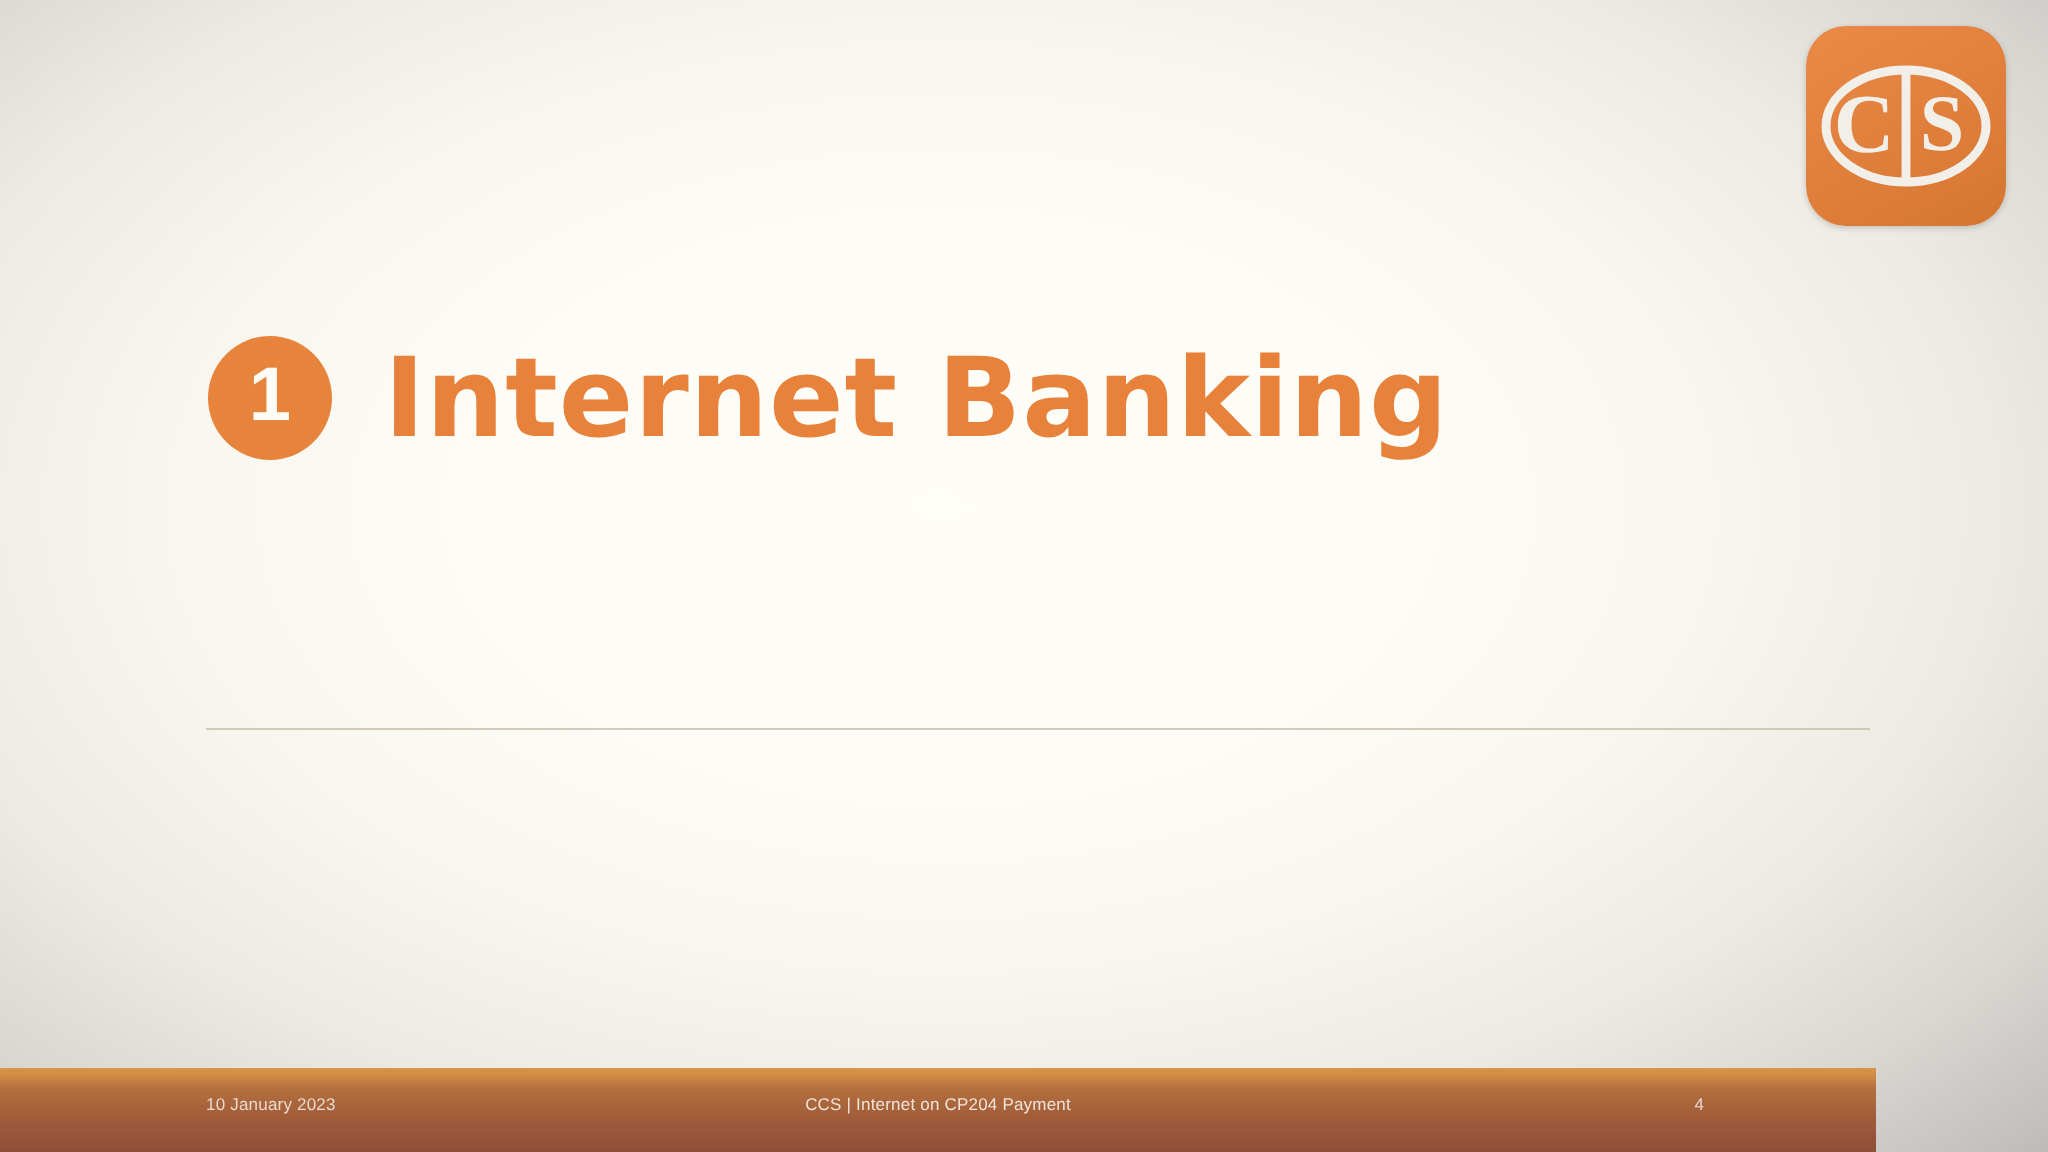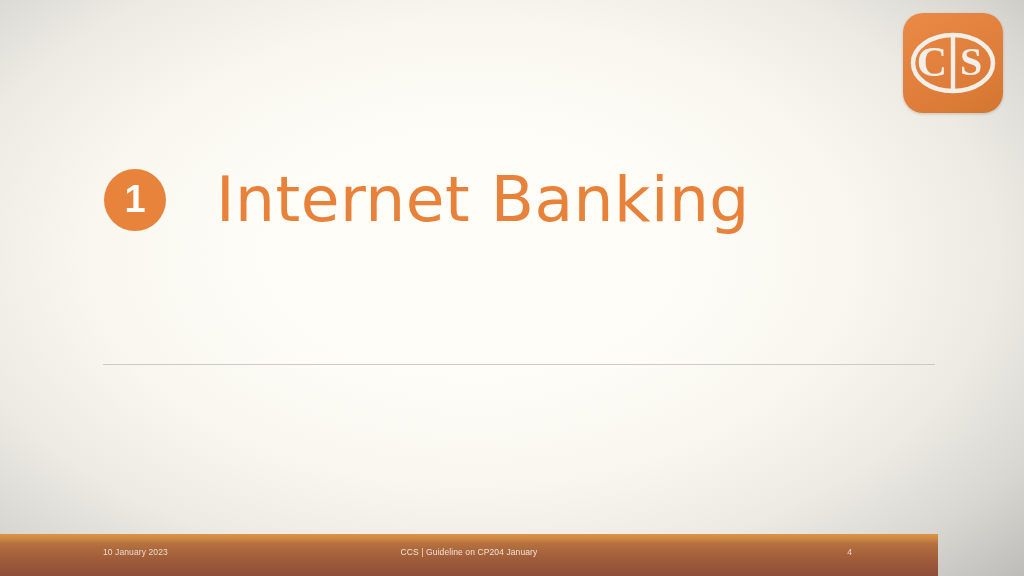--- a/index.html
+++ b/index.html
@@ -69,24 +69,24 @@
   .badge-num {
     color: #fdfcf7;
     font-size: 38px;
     font-weight: bold;
     line-height: 1;
     letter-spacing: 0px;
     margin-top: -2px;
     font-family: "Liberation Sans", sans-serif;
   }
   .title-text {
-    margin-left: 50px;
+    margin-left: 26px;
     color: #e8813a;
-    font-size: 63px;
-    font-weight: 400;
+    font-size: 55px;
+    font-weight: 700;
     line-height: 1;
     letter-spacing: 0.5px;
     white-space: nowrap;
     font-family: "DejaVu Sans", sans-serif;
   }
 
   
   .divider {
     position: absolute;
     left: 103px;
@@ -164,17 +164,17 @@
     <div class="badge">
       <span class="badge-num">1</span>
     </div>
     <div class="title-text">Internet Banking</div>
   </div>
 
   <div class="divider"></div>
 
   <div class="footer">
     <div class="footer-date">10 January 2023</div>
-    <div class="footer-center">CCS | Guideline on CP204 January</div>
+    <div class="footer-center">CCS | Internet on CP204 Payment</div>
     <div class="footer-page">4</div>
   </div>
 
 </div>
 
 </body></html>

